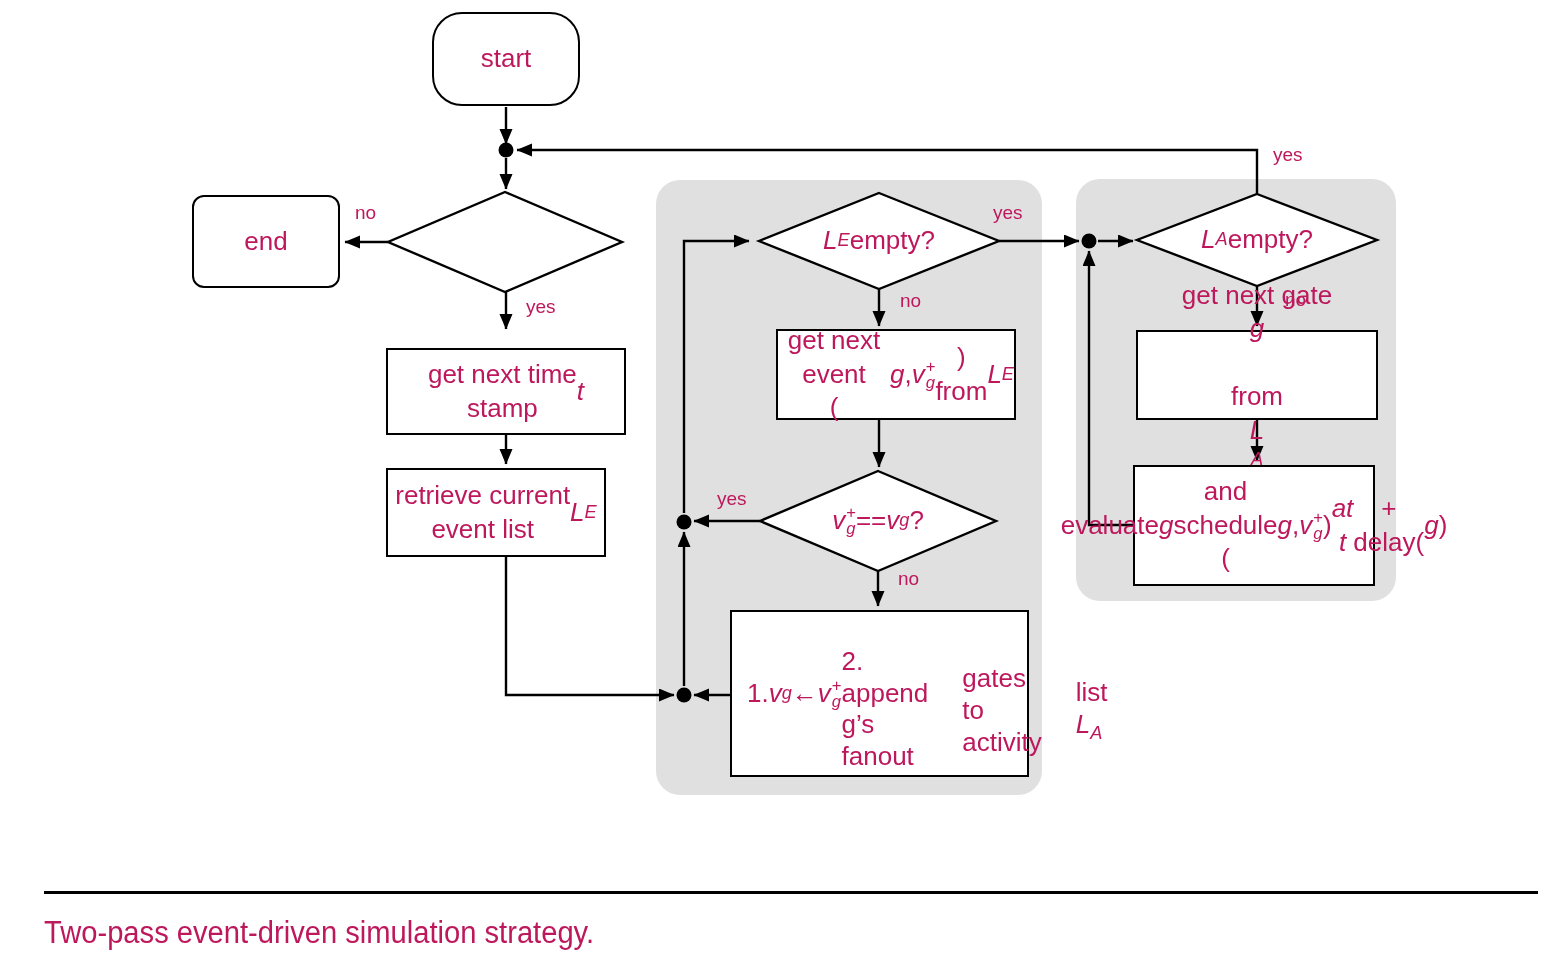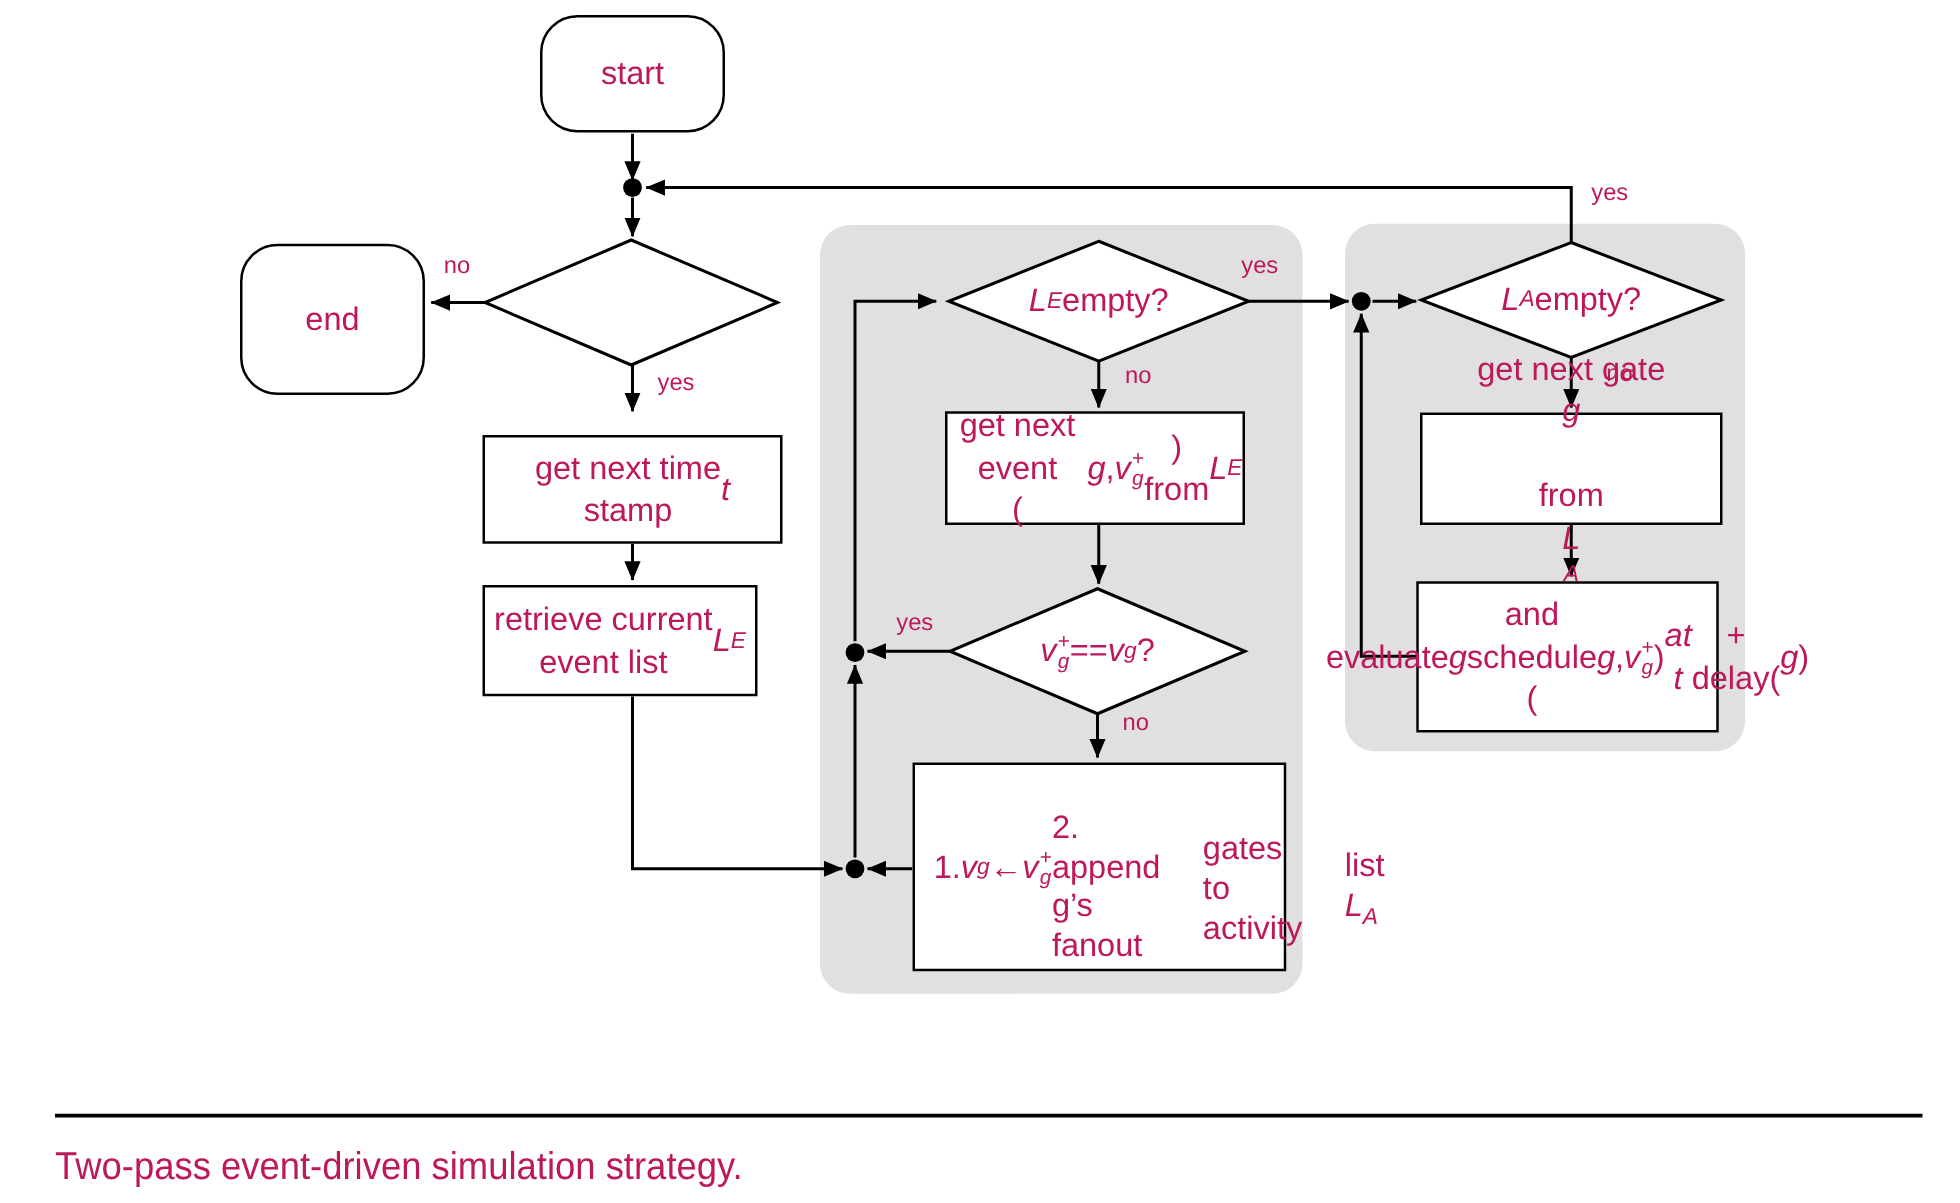--- a/index.html
+++ b/index.html
@@ -69,24 +69,24 @@
     <circle class="dot" cx="684" cy="695" r="7.5"></circle>
     <circle class="dot" cx="1089" cy="241" r="7.5"></circle>
 
     <polygon class="diamond" points="505,192 622,242 505,292 388,242"></polygon>
     <polygon class="diamond" points="879,193 999,241 879,289 759,241"></polygon>
     <polygon class="diamond" points="878,471 996,521 878,571 760,521"></polygon>
     <polygon class="diamond" points="1257,194 1377,240 1257,286 1137,240"></polygon>
   </svg>
 
   <div class="node rounded" style="left:432px;top:12px;width:148px;height:94px;">start</div>
-  <div class="node rounded" style="left:192px;top:195px;width:148px;height:121px;">end</div>
+  <div class="node rounded" style="left:192px;top:195px;width:148px;height:93px;border-radius:12px;">end</div>
   <div class="node" style="left:386px;top:332px;width:240px;height:87px;margin-top:16px;">get next time<br>stamp <i>t</i></div>
   <div class="node" style="left:386px;top:468px;width:220px;height:89px;text-align:center;">retrieve current<br>event list <i>L</i><sub><i>E</i></sub></div>
-  <div class="node" style="left:756px;top:329px;width:240px;height:91px;justify-content:center;">get next event<br>(<i>g</i>,<i>v</i><span class="ss">
+  <div class="node" style="left:776px;top:329px;width:240px;height:91px;justify-content:center;">get next event<br>(<i>g</i>,<i>v</i><span class="ss">
         <span>+</span>
         <span><i>g</i></span>
       </span>) from <i>L</i><sub><i>E</i></sub></div>
   <div class="node left" style="left:730px;top:610px;width:299px;height:167px;line-height:1.23;">1. <i>v</i><sub><i>g</i></sub> ← <i>v</i><span class="ss">
         <span>+</span>
         <span><i>g</i></span>
       </span><br>2. append g’s fanout<br><span class="ind">gates to activity</span><br><span class="ind">list <i>L</i><sub><i>A</i></sub></span></div>
   <div class="node" style="left:1136px;top:330px;width:242px;height:90px;flex-direction:column;">get next gate <i>g</i><br>from <i>L</i><sub><i>A</i></sub></div>
   <div class="node" style="left:1133px;top:465px;width:242px;height:121px;">evaluate <i>g</i> and<br>schedule (<i>g</i>,<i>v</i><span class="ss">
         <span>+</span>

